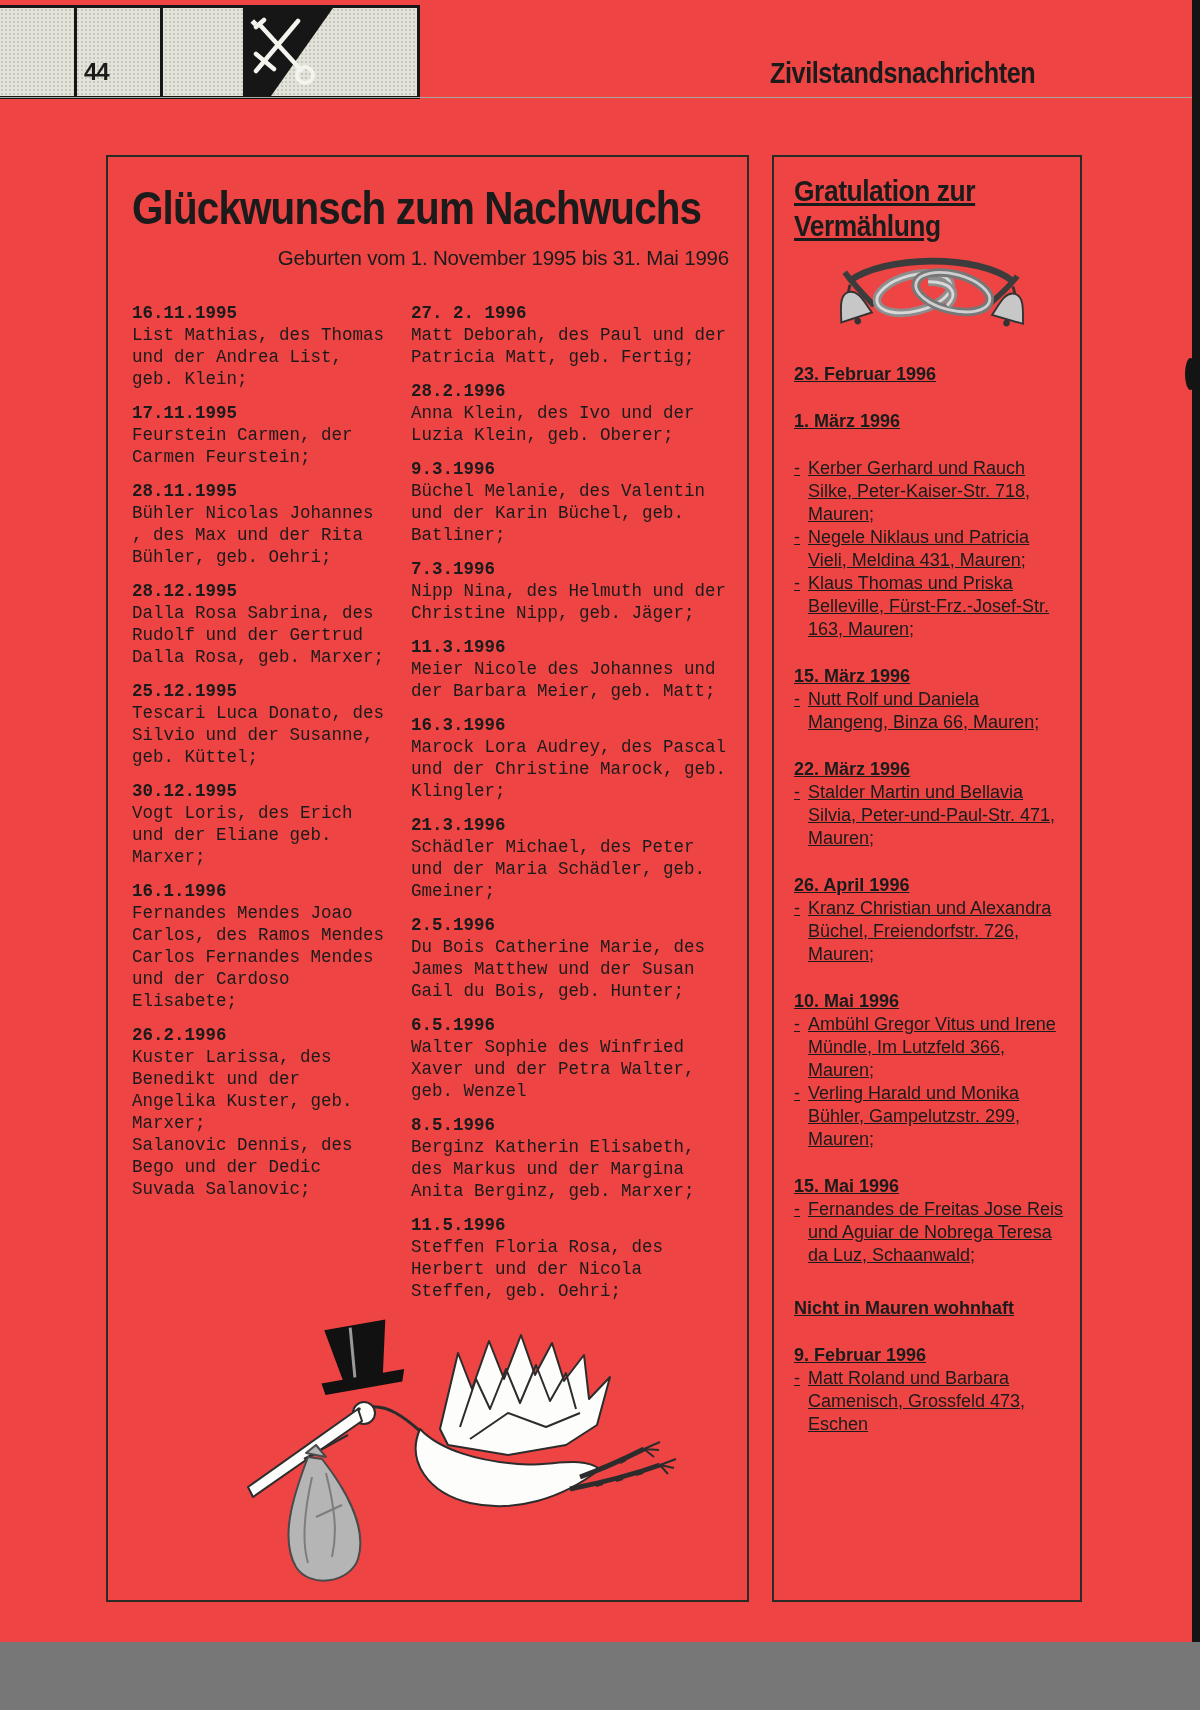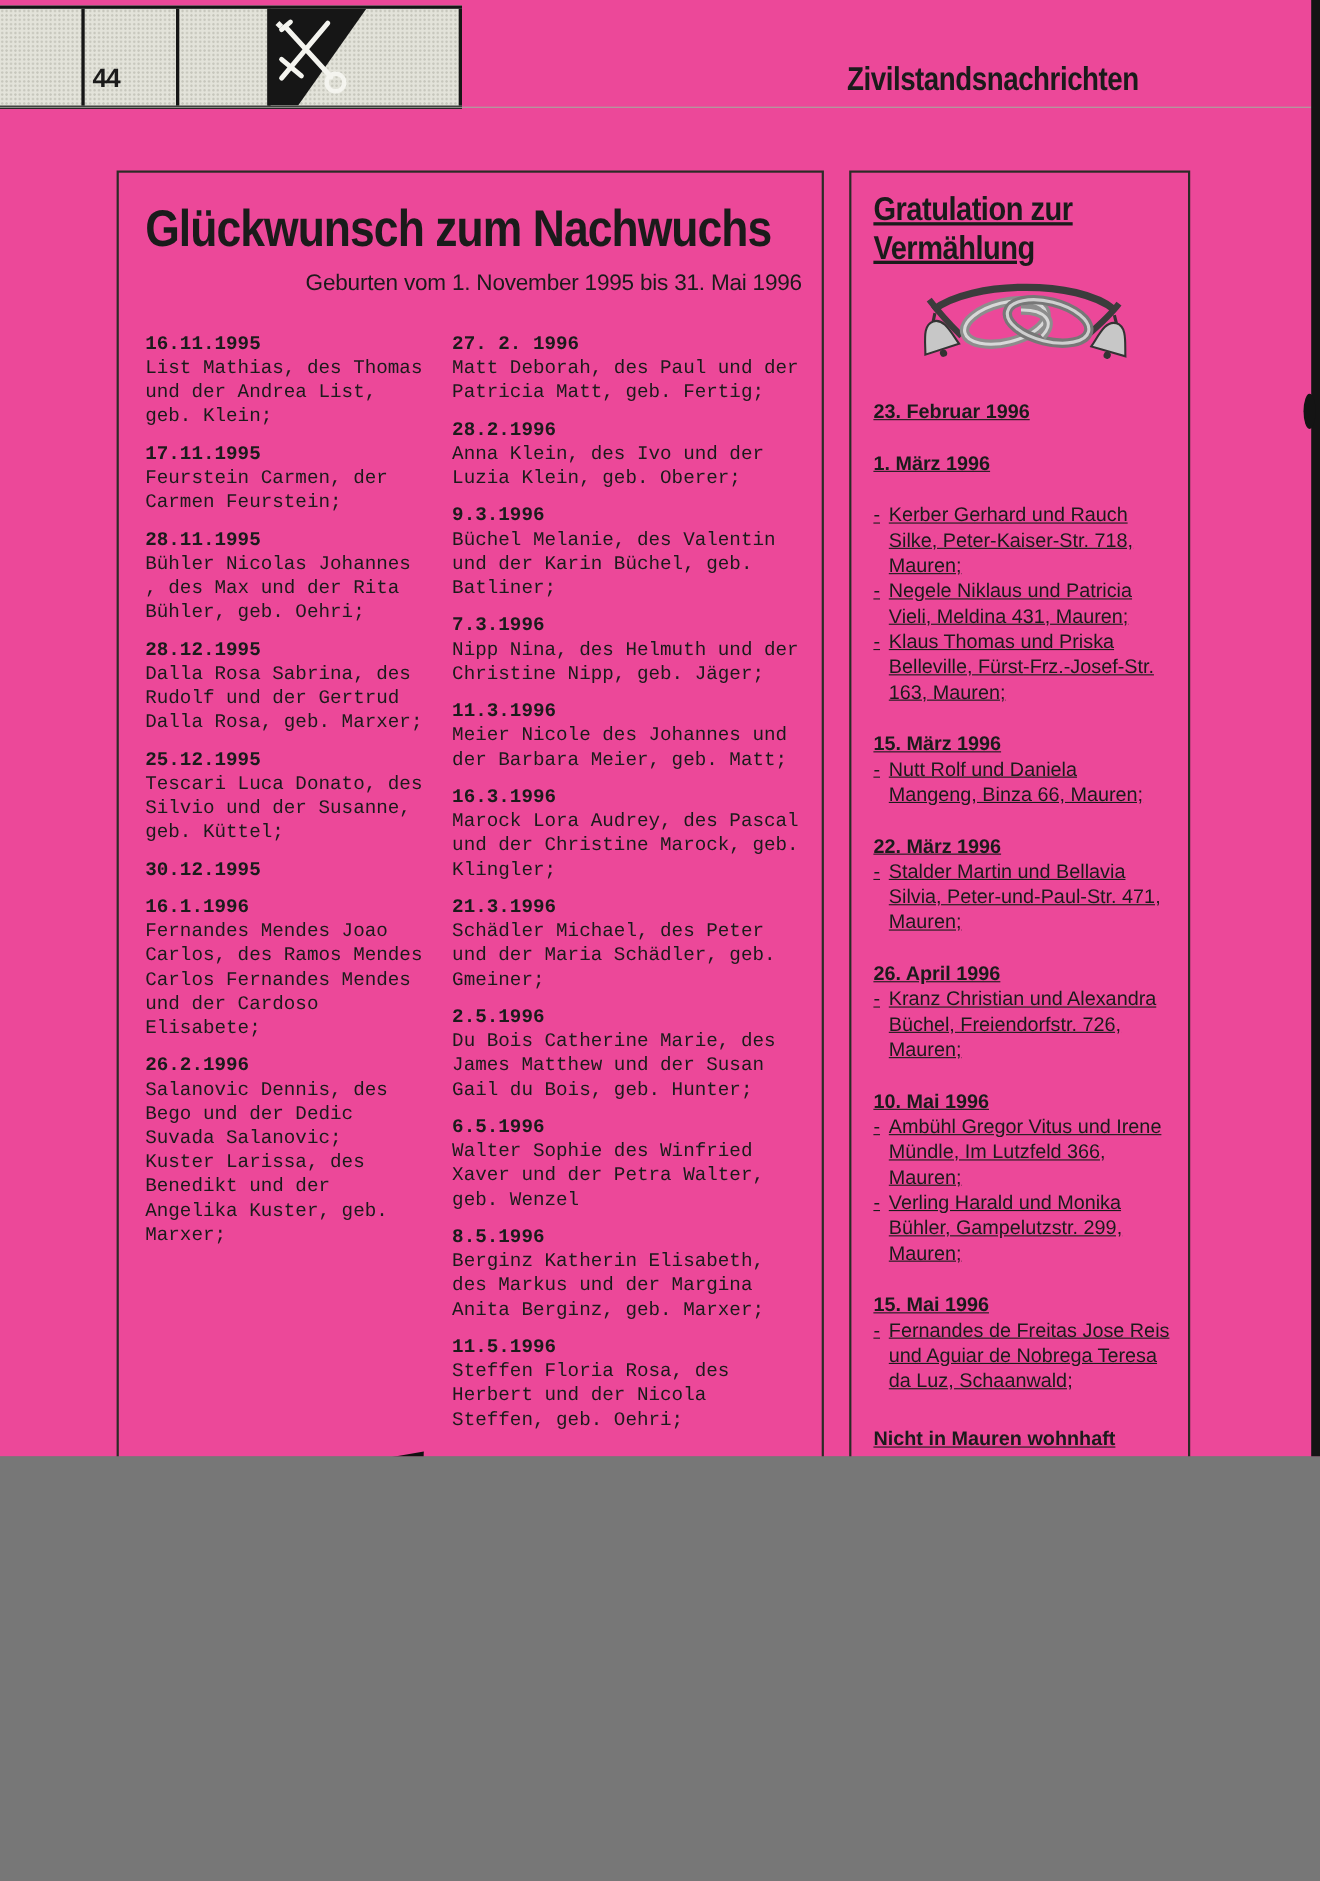--- a/index.html
+++ b/index.html
@@ -1,18 +1,18 @@
 <!DOCTYPE html>
 <html><head>
 <meta charset="utf-8">
 <style>
   html,body{margin:0;padding:0;background:#777;}
   .page{
-    position:relative;width:1200px;height:1324px;margin:0 auto;
-    background:#ec4899;overflow:hidden;
+    position:relative;width:1200px;height:1642px;margin:0 auto;
+    background:#ef4444;overflow:hidden;
     font-family:"Liberation Sans", sans-serif;color:#1b1b1b;
   }
   
   .band{
     position:absolute;left:0;top:5px;width:420px;height:88px;
     background-color:#e3e3da;
     background-image:radial-gradient(#c6c6bc 1px, transparent 1.2px);
     background-size:4px 4px;
     border-top:3px solid #161616;border-bottom:3px solid #161616;
   }
@@ -104,29 +104,30 @@
           <div class="entry">
     <div class="edate">28.12.1995</div>
   <div class="eline">Dalla Rosa Sabrina, des Rudolf und der Gertrud Dalla Rosa, geb. Marxer;</div>
           </div>
           <div class="entry">
     <div class="edate">25.12.1995</div>
   <div class="eline">Tescari Luca Donato, des Silvio und der Susanne, geb. Küttel;</div>
           </div>
           <div class="entry">
     <div class="edate">30.12.1995</div>
+  <div class="eline">Vogt Loris, des Erich und der Eliane geb. Marxer;</div>
           </div>
           <div class="entry">
     <div class="edate">16.1.1996</div>
   <div class="eline">Fernandes Mendes Joao Carlos, des Ramos Mendes Carlos Fernandes Mendes und der Cardoso Elisabete;</div>
           </div>
           <div class="entry">
     <div class="edate">26.2.1996</div>
-  <div class="eline">Salanovic Dennis, des Bego und der Dedic Suvada Salanovic;</div>
-            <div class="eline">Kuster Larissa, des Benedikt und der Angelika Kuster, geb. Marxer;</div>
+  <div class="eline">Kuster Larissa, des Benedikt und der Angelika Kuster, geb. Marxer;</div>
+            <div class="eline">Salanovic Dennis, des Bego und der Dedic Suvada Salanovic;</div>
           </div>
         </div>
       <div class="col col2" id="births-col2">
           <div class="entry">
     <div class="edate">27. 2. 1996</div>
   <div class="eline">Matt Deborah, des Paul und der Patricia Matt, geb. Fertig;</div>
           </div>
           <div class="entry">
     <div class="edate">28.2.1996</div>
   <div class="eline">Anna Klein, des Ivo und der Luzia Klein, geb. Oberer;</div>

